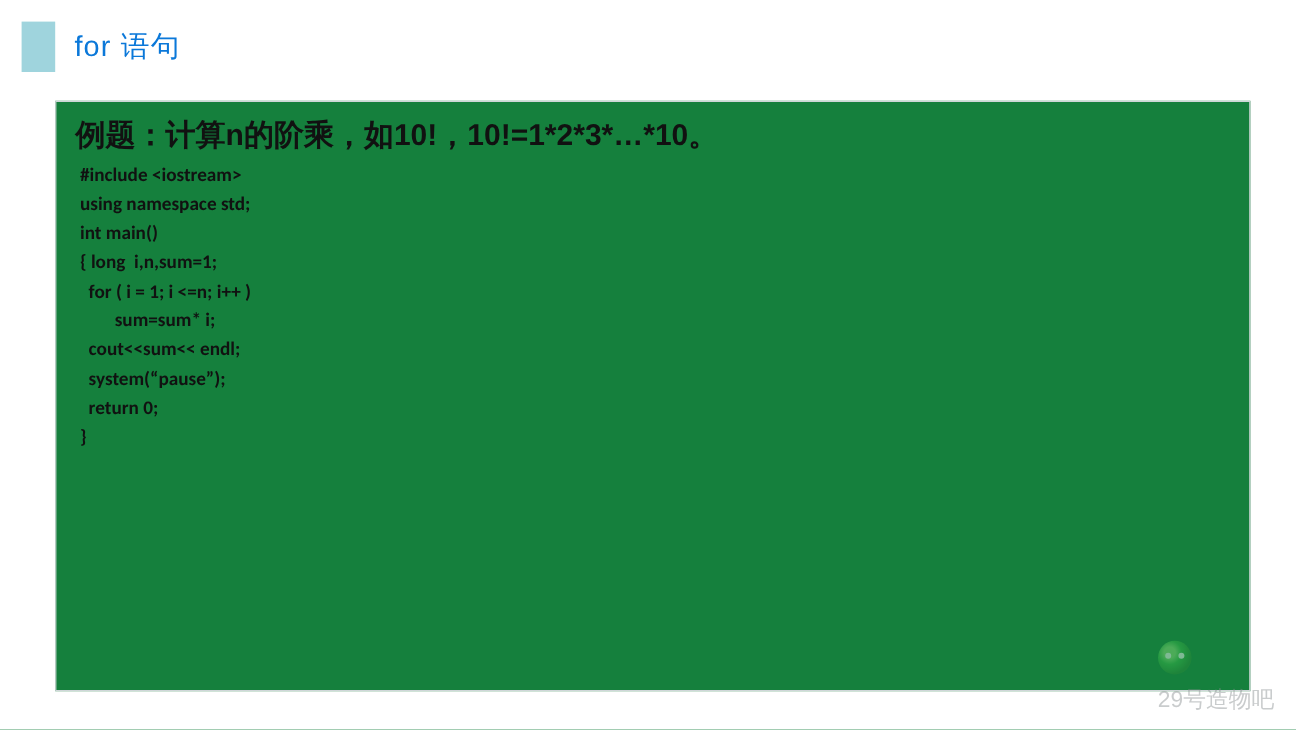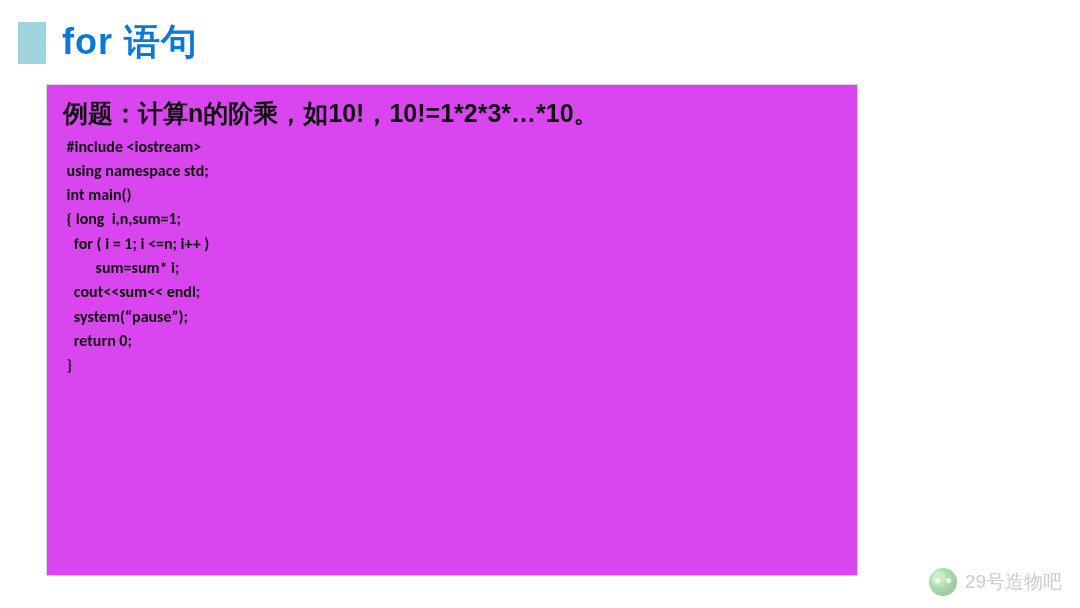--- a/index.html
+++ b/index.html
@@ -19,31 +19,31 @@
       align-items: center;
     }
     .blue-block {
       width: 28px;
       height: 42px;
       background: #9fd4dd;
       margin-right: 16px;
     }
     .title {
       color: #0b78d9;
-      font-size: 36px;
-      font-weight: 700;
+      font-size: 24px;
+      font-weight: 400;
       letter-spacing: 1px;
     }
     .code-box {
       position: absolute;
       top: 84px;
       left: 46px;
-      width: 812px;
+      width: 996px;
       height: 492px;
-      background: #d946ef;
+      background: #15803d;
       border: 1px solid #cfd6d8;
       padding: 10px 16px 8px 16px;
     }
     .problem-line {
       color: #111;
       font-size: 25px;
       font-weight: 700;
       line-height: 1.5;
       margin-bottom: 2px;
     }
@@ -53,23 +53,23 @@
       font-weight: 700;
       line-height: 1.52;
       white-space: pre;
       font-family: "Microsoft YaHei", Calibri, Arial, sans-serif;
     }
     .watermark {
       position: absolute;
       right: 18px;
       bottom: 12px;
       display: flex;
-      align-items: center;
       gap: 8px;
       opacity: 0.45;
+      flex-direction: column;
     }
     .wm-icon {
       width: 28px;
       height: 28px;
       border-radius: 50%;
       background: radial-gradient(circle at 35% 35%, #8fe07a 18%, #3bb94a 38%, #2a8a38 70%);
       position: relative;
     }
     .wm-icon::before, .wm-icon::after {
       content: "";

